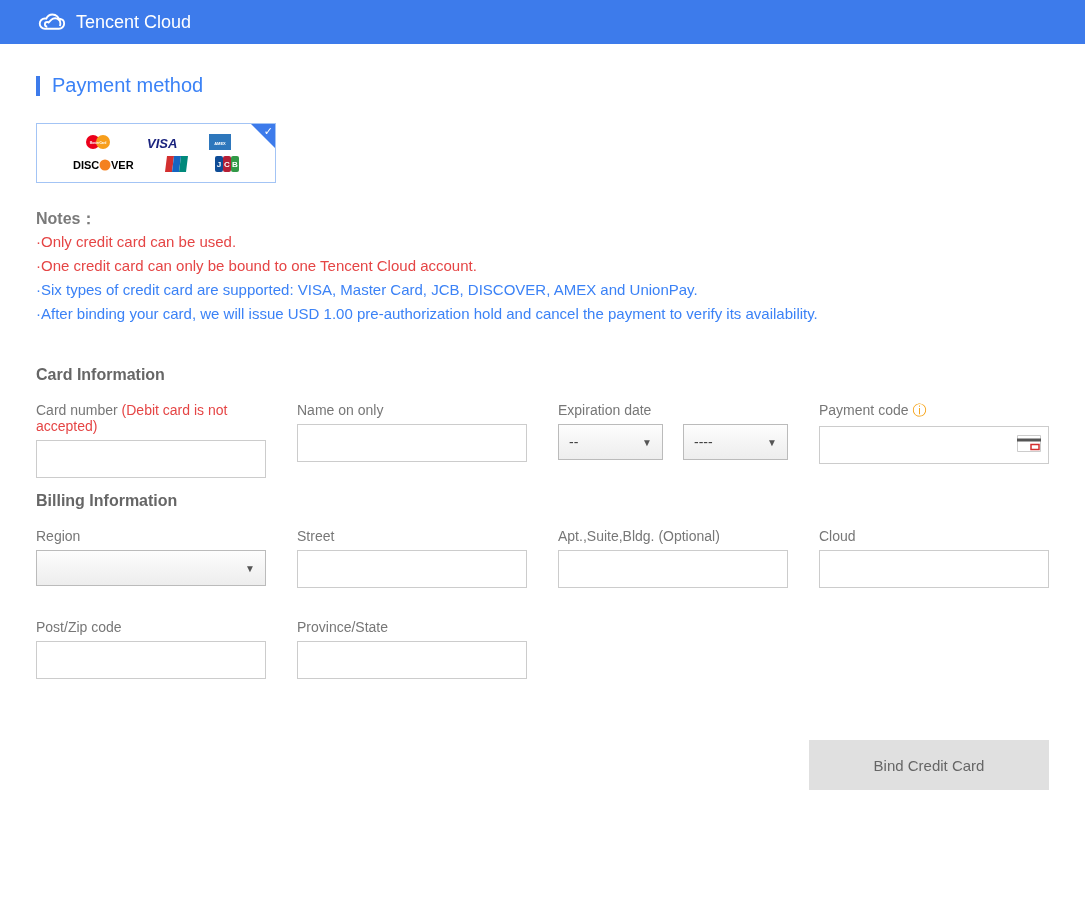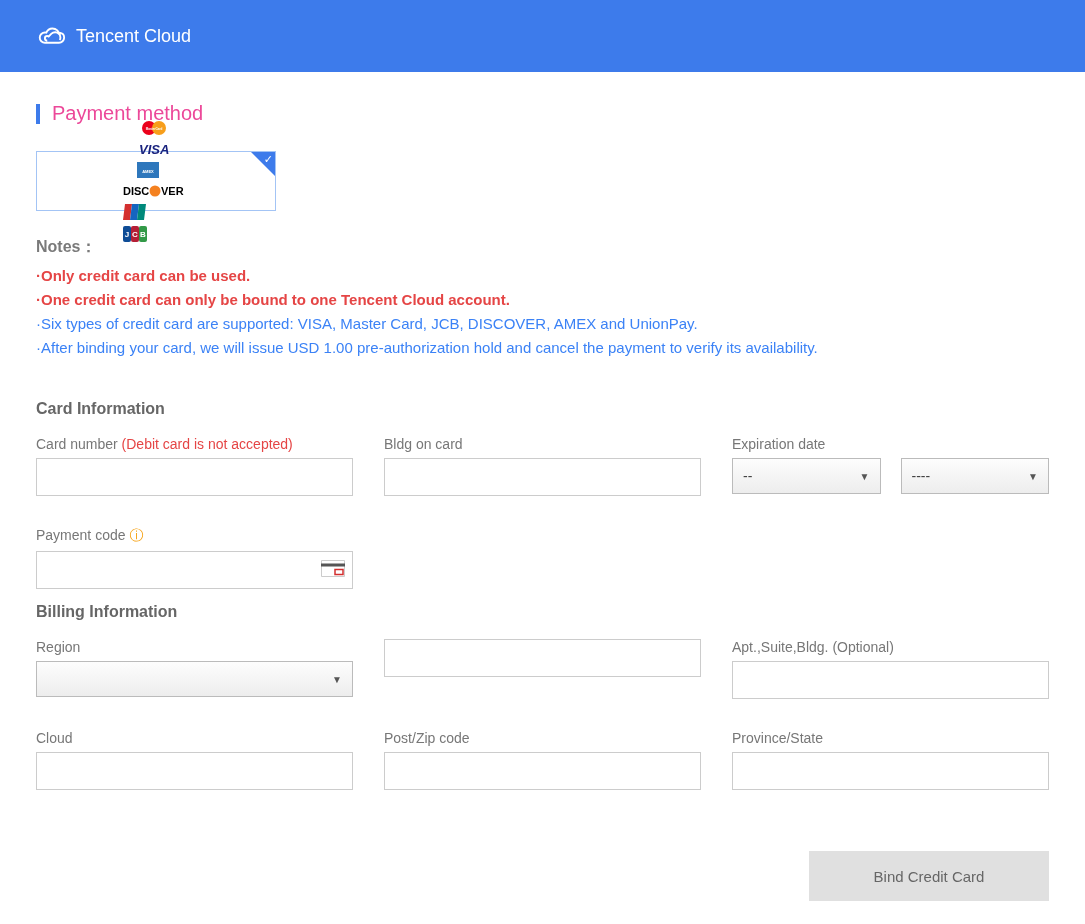--- a/index.html
+++ b/index.html
@@ -1,35 +1,35 @@
 <!DOCTYPE html>
 <html><head>
 <meta charset="utf-8">
 <style>
   * { box-sizing: border-box; margin: 0; padding: 0; }
   body { font-family: -apple-system, "Segoe UI", Helvetica, Arial, sans-serif; font-size: 14px; color: #333; background: #fff; }
-  .header { background: #3D7BEB; height: 72px; display: flex; align-items: center; padding: 0 36px; }
+  .header { background: #3D7BEB; height: 44px; display: flex; align-items: center; padding: 0 36px; }
   .logo-wrap { display: flex; align-items: center; gap: 10px; color: #fff; }
   .logo-svg { width: 30px; height: 24px; }
   .logo-text { font-size: 18px; font-weight: 400; color: #fff; }
   .content { padding: 30px 36px; max-width: 1085px; }
   .page-title-wrap { display: flex; align-items: center; gap: 12px; margin-bottom: 26px; }
   .title-bar { width: 4px; height: 20px; background: #3D7BEB; }
-  .page-title { font-size: 20px; font-weight: 400; color: #ec4899; }
+  .page-title { font-size: 20px; font-weight: 400; color: #3b82f6; }
   .method-box { border: 1px solid #A3C4F5; position: relative; width: 240px; height: 60px; display: flex; flex-direction: column; justify-content: center; align-items: center; gap: 6px; margin-bottom: 26px; background: #fff; }
   .method-check { position: absolute; top: 0; right: 0; width: 0; height: 0; border-left: 24px solid transparent; border-top: 24px solid #3D7BEB; }
   .method-check-mark { position: absolute; top: 1px; right: 2px; color: #fff; font-size: 11px; }
-  .card-row { display: flex; gap: 6px; align-items: flex-start; flex-direction: column; }
+  .card-row { display: flex; gap: 26px; align-items: flex-end; }
   .card-logo { display: inline-flex; }
   .notes { margin-bottom: 40px; }
-  .notes-title { color: #7a7a7a; font-weight: 600; font-size: 16px; margin-bottom: 6px; }
-  .note-red { color: #E54545; font-size: 15px; line-height: 1.6; font-weight: bold; }
+  .notes-title { color: #7a7a7a; font-weight: 600; font-size: 16px; margin-bottom: 0; }
+  .note-red { color: #E54545; font-size: 15px; line-height: 1.6; }
   .note-gray { color: #3b82f6; font-size: 15px; line-height: 1.6; }
   .section-title { color: #666; font-weight: 600; font-size: 16px; margin-bottom: 18px; }
-  .form-grid { display: grid; grid-template-columns: 1fr 1fr 1fr; column-gap: 40px; row-gap: 22px; gap: 31px; }
+  .form-grid { display: grid; grid-template-columns: 1fr 1fr 1fr 1fr; column-gap: 40px; row-gap: 22px; gap: 31px; }
   .field { display: flex; flex-direction: column; gap: 6px; }
   .field-label { color: #777; font-size: 14px; }
   .field-label .red { color: #E54545; }
   .text-input { height: 38px; border: 1px solid #ccc; padding: 0 10px; font-size: 14px; width: 100%; }
   .sel { height: 36px; border: 1px solid #bbb; background: linear-gradient(#fdfdfd,#ededed); padding: 0 10px; display: flex; align-items: center; justify-content: space-between; color: #444; cursor: pointer; }
   .sel .arrow { color: #555; font-size: 10px; }
   .exp-row { display: flex; gap: 20px; }
   .exp-row .sel { flex: 1; max-width: 232px; }
   .sec-wrap { position: relative; }
   .sec-icon { position: absolute; right: 8px; top: 50%; transform: translateY(-50%); }
@@ -118,21 +118,21 @@
 
   <div class="section-title">Card Information</div>
   <div class="form-grid">
     <div class="field">
       <div class="field-label">
         <span>Card number </span><span class="red">(Debit card is not accepted)</span>
       </div>
       <input class="text-input" style="">
     </div>
     <div class="field">
-      <div class="field-label">Bldg on card</div>
+      <div class="field-label">Name on only</div>
       <input class="text-input" style="">
     </div>
     <div class="field">
       <div class="field-label">Expiration date</div>
       <div class="exp-row">
         <div class="sel">
           <span>--</span>
             <span class="arrow">▼</span>
         </div>
         <div class="sel">
@@ -161,20 +161,21 @@
   <div class="section-title" style="margin-top:14px">Billing Information</div>
   <div class="form-grid">
     <div class="field">
       <div class="field-label">Region</div>
       <div class="sel" style="max-width:none">
         <span></span>
           <span class="arrow">▼</span>
       </div>
     </div>
     <div class="field">
+      <div class="field-label">Street</div>
       <input class="text-input" style="">
     </div>
     <div class="field">
       <div class="field-label">Apt.,Suite,Bldg. (Optional)</div>
       <input class="text-input" style="">
     </div>
     <div class="field">
       <div class="field-label">Cloud</div>
       <input class="text-input" style="">
     </div>

